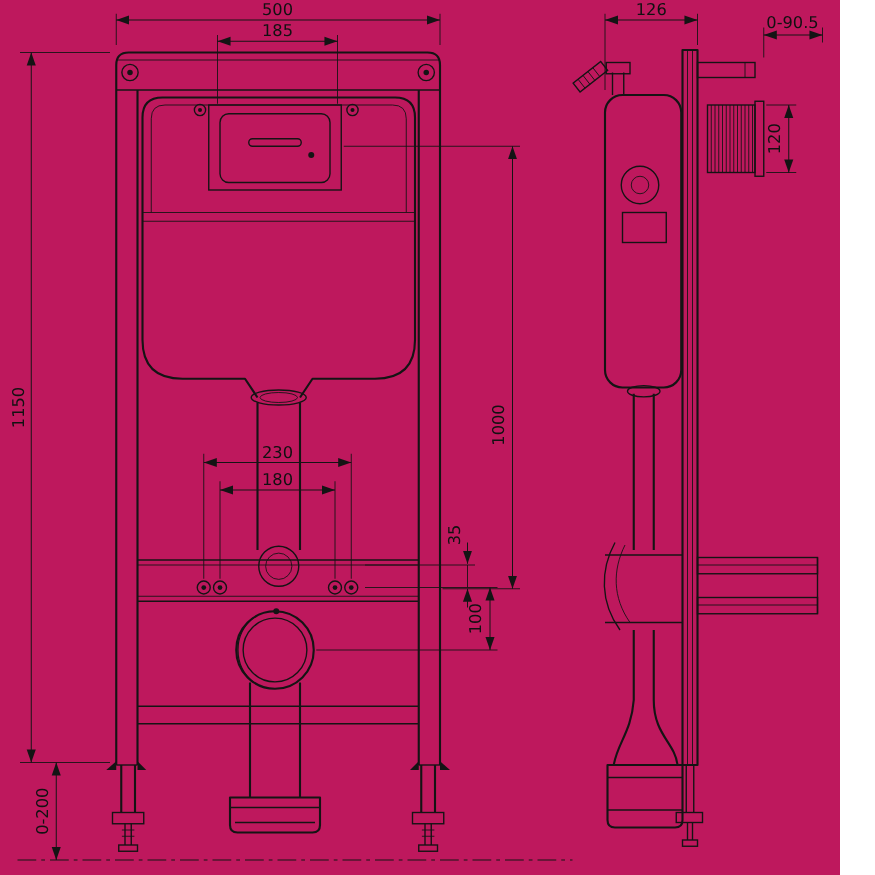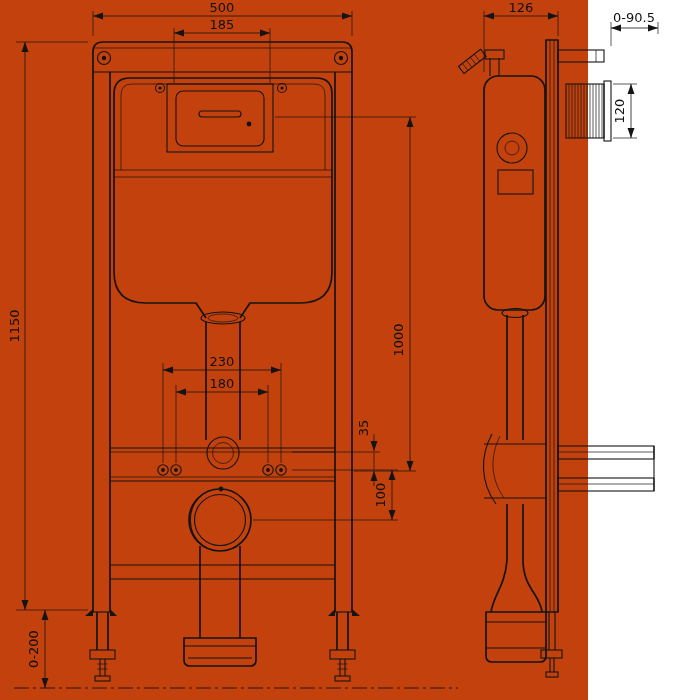--- a/index.html
+++ b/index.html
@@ -1,17 +1,17 @@
 <!DOCTYPE html>
 <html><head>
 <meta charset="utf-8">
 <style>
   html,body { margin:0; padding:0; background:#ffffff; }
   body { width:700px; height:700px; font-family:"DejaVu Sans",sans-serif; }
-  #stage { width:588px; height:700px; background:#c2410c; }
+  #stage { width:672px; height:700px; background:#be185d; }
   svg { display:block; }
   .ol { fill:none; stroke:#141414; stroke-width:1.7; stroke-linejoin:round; }
   .ml { fill:none; stroke:#141414; stroke-width:1.1; }
   .tl { fill:none; stroke:#141414; stroke-width:0.7; }
   .dl { fill:none; stroke:#141414; stroke-width:0.8; }
   .dash { fill:none; stroke:#141414; stroke-width:0.9; stroke-dasharray:15 4 3 4; }
   .fb { fill:#141414; stroke:none; }
   text.d { font:13px "DejaVu Sans",sans-serif; fill:#111; }
 </style>
 </head>

